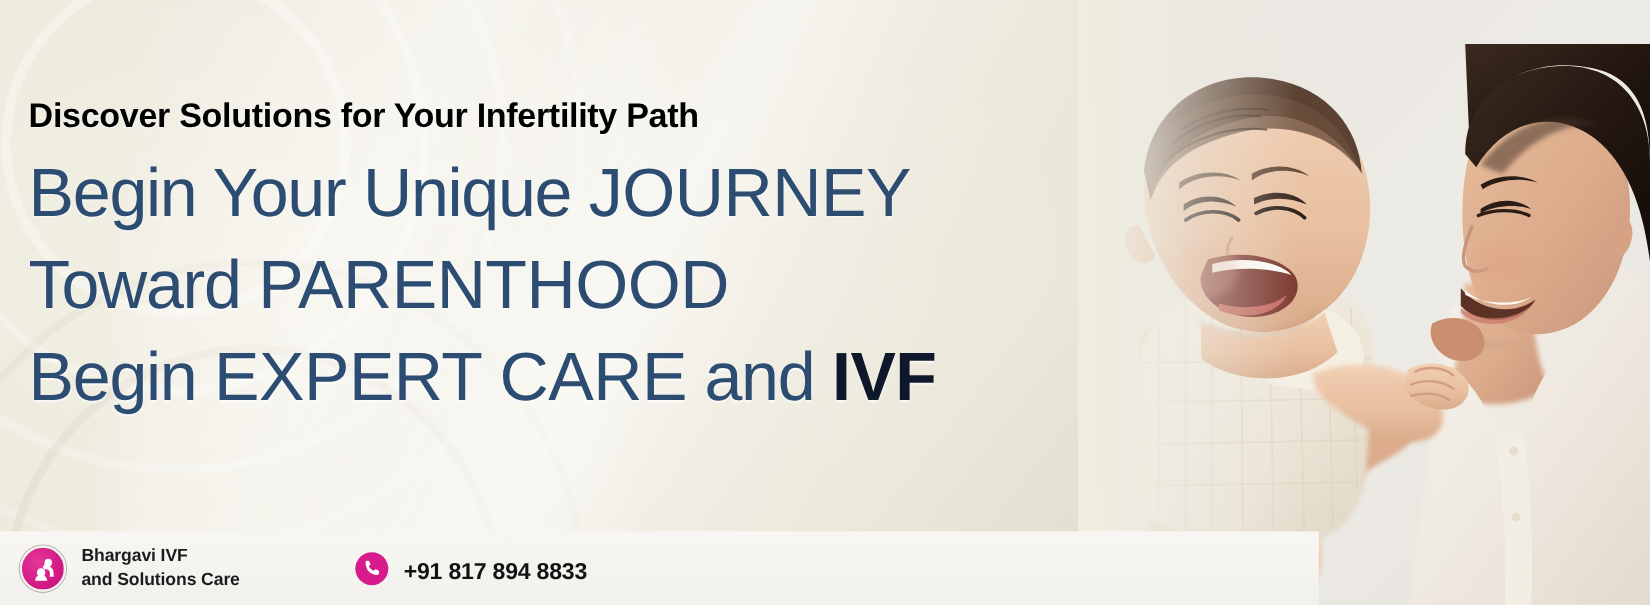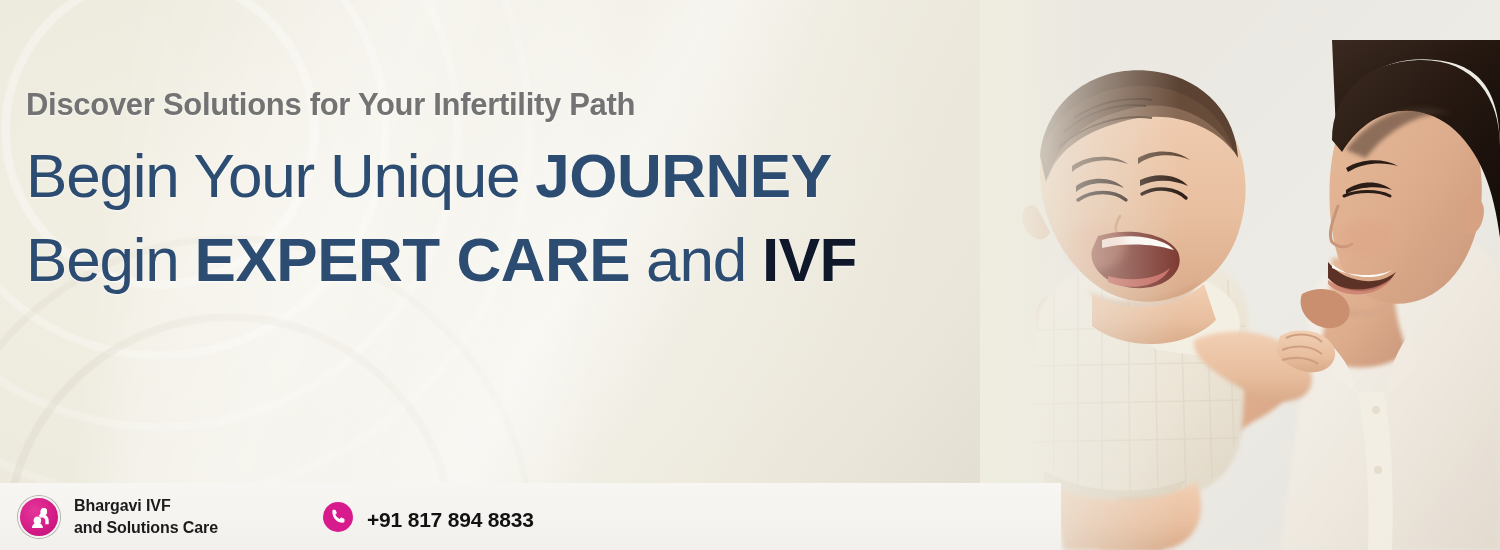--- a/index.html
+++ b/index.html
@@ -85,33 +85,33 @@
     pointer-events:none;
   }
 
   
   .copy {
     position:absolute; left:26px; top:88px; width:1010px;
     text-shadow:0 1px 2px rgba(255,255,255,.75);
   }
   .eyebrow {
     font-size:31px; font-weight:700; letter-spacing:-.3px;
-    color:#737373; line-height:1.1; margin-bottom:12px;
+    color:#000000; line-height:1.1; margin-bottom:12px;
   }
   .hline {
     font-size:62px; line-height:84px; letter-spacing:-1.2px;
     color:#2c4c71; white-space:nowrap;
   }
   .lt { font-weight:400;text-align:right; }
-  .bd { font-weight:700; letter-spacing:-.5px; }
+  .bd { font-weight:400; letter-spacing:-.5px; }
   .green { color:#0f172a; font-weight:700; letter-spacing:-.5px; }
 
   
   .footer {
-    position:absolute; left:0; bottom:0; width:1061px; height:67px;
+    position:absolute; left:0; bottom:0; width:1199px; height:67px;
     background:linear-gradient(to bottom, #f7f6f3 0%, #f4f3f0 55%, #f1f0ec 100%);
     display:flex; align-items:center;
   }
   .fgroup { display:flex; align-items:center; }
   .fgroup.brand  { margin-left:18px; }
   .fgroup.phone  { margin-left:105px;align-items:flex-end; }
   .fgroup.web    { margin-left:103px; }
 
   .icon-circle {
     width:30px; height:30px; border-radius:50%;
@@ -317,20 +317,24 @@
   </div>
 
   <div class="copy">
     <div class="eyebrow">Discover Solutions for Your Infertility Path</div>
 
     <div class="hline">
       <span class="lt">Begin Your Unique</span>
       <span class="bd">JOURNEY</span>
     </div>
 
+    <div class="hline">
+      <span class="lt">Toward</span>
+      <span class="bd">PARENTHOOD</span>
+    </div>
 
     <div class="hline">
       <span class="lt">Begin</span>
       <span class="bd">EXPERT CARE</span>
       <span class="lt">and</span>
       <span class="green">IVF</span>
     </div>
   </div>
 
   <div class="footer">

